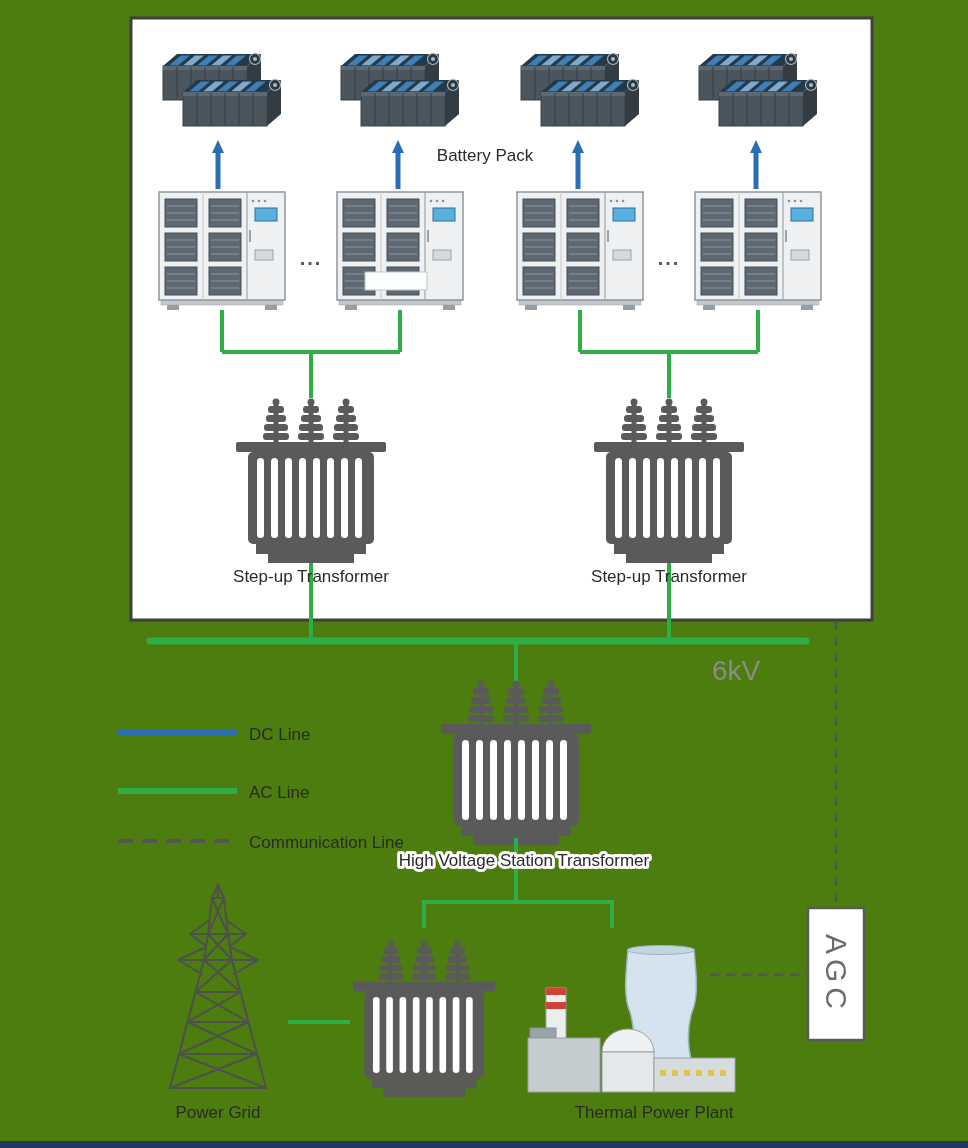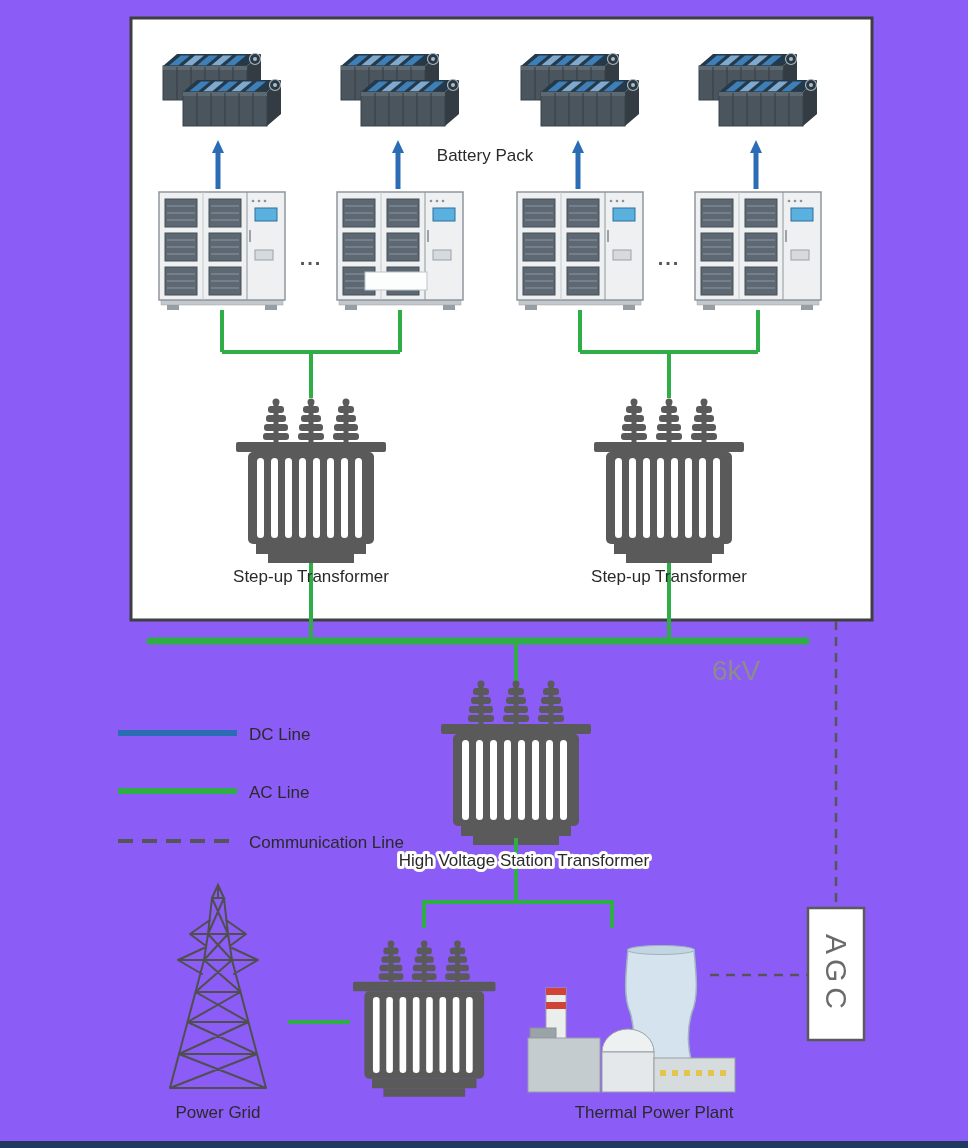--- a/index.html
+++ b/index.html
@@ -1,17 +1,17 @@
 <!DOCTYPE html>
 <html style="--dc_line: #2a6db5; --ac_line: #2fae47; --comm_line: #555555; --transformer_gray: #5a5a5a; --label_text: #2a2a2a; --bus_label_gray: #8c8c8c; --cabinet_fill: #eef0f1; --battery_dark: #4b555d; --bottom_banner: #20395c;"><head>
 <meta charset="utf-8">
 <style>
   html,body { margin:0; padding:0; background:#ffffff; }
   .canvas {
-    position:relative; width:968px; height:1148px; background:#8b5cf6;
+    position:relative; width:968px; height:1148px; background:#4d7c0f;
     font-family:"Liberation Sans", sans-serif; overflow:hidden;
   }
   svg text { font-family:"Liberation Sans", sans-serif; }
   .label       { font-size:17px; fill:var(--label_text,#2a2a2a); }
   .label-mid   { text-anchor:middle; }
   .bus-label   { font-size:28px; fill:var(--bus_label_gray,#8c8c8c); }
   .dots        { font-size:20px; font-weight:bold; fill:#555; letter-spacing:2px; text-anchor:middle; }
   .agc-text    { font-size:30px; fill:#6a6a6a; letter-spacing:5px; text-anchor:middle; }
   .dc-line     { stroke:var(--dc_line,#2a6db5); stroke-width:5; fill:none; }
   .dc-fill     { fill:var(--dc_line,#2a6db5); }

